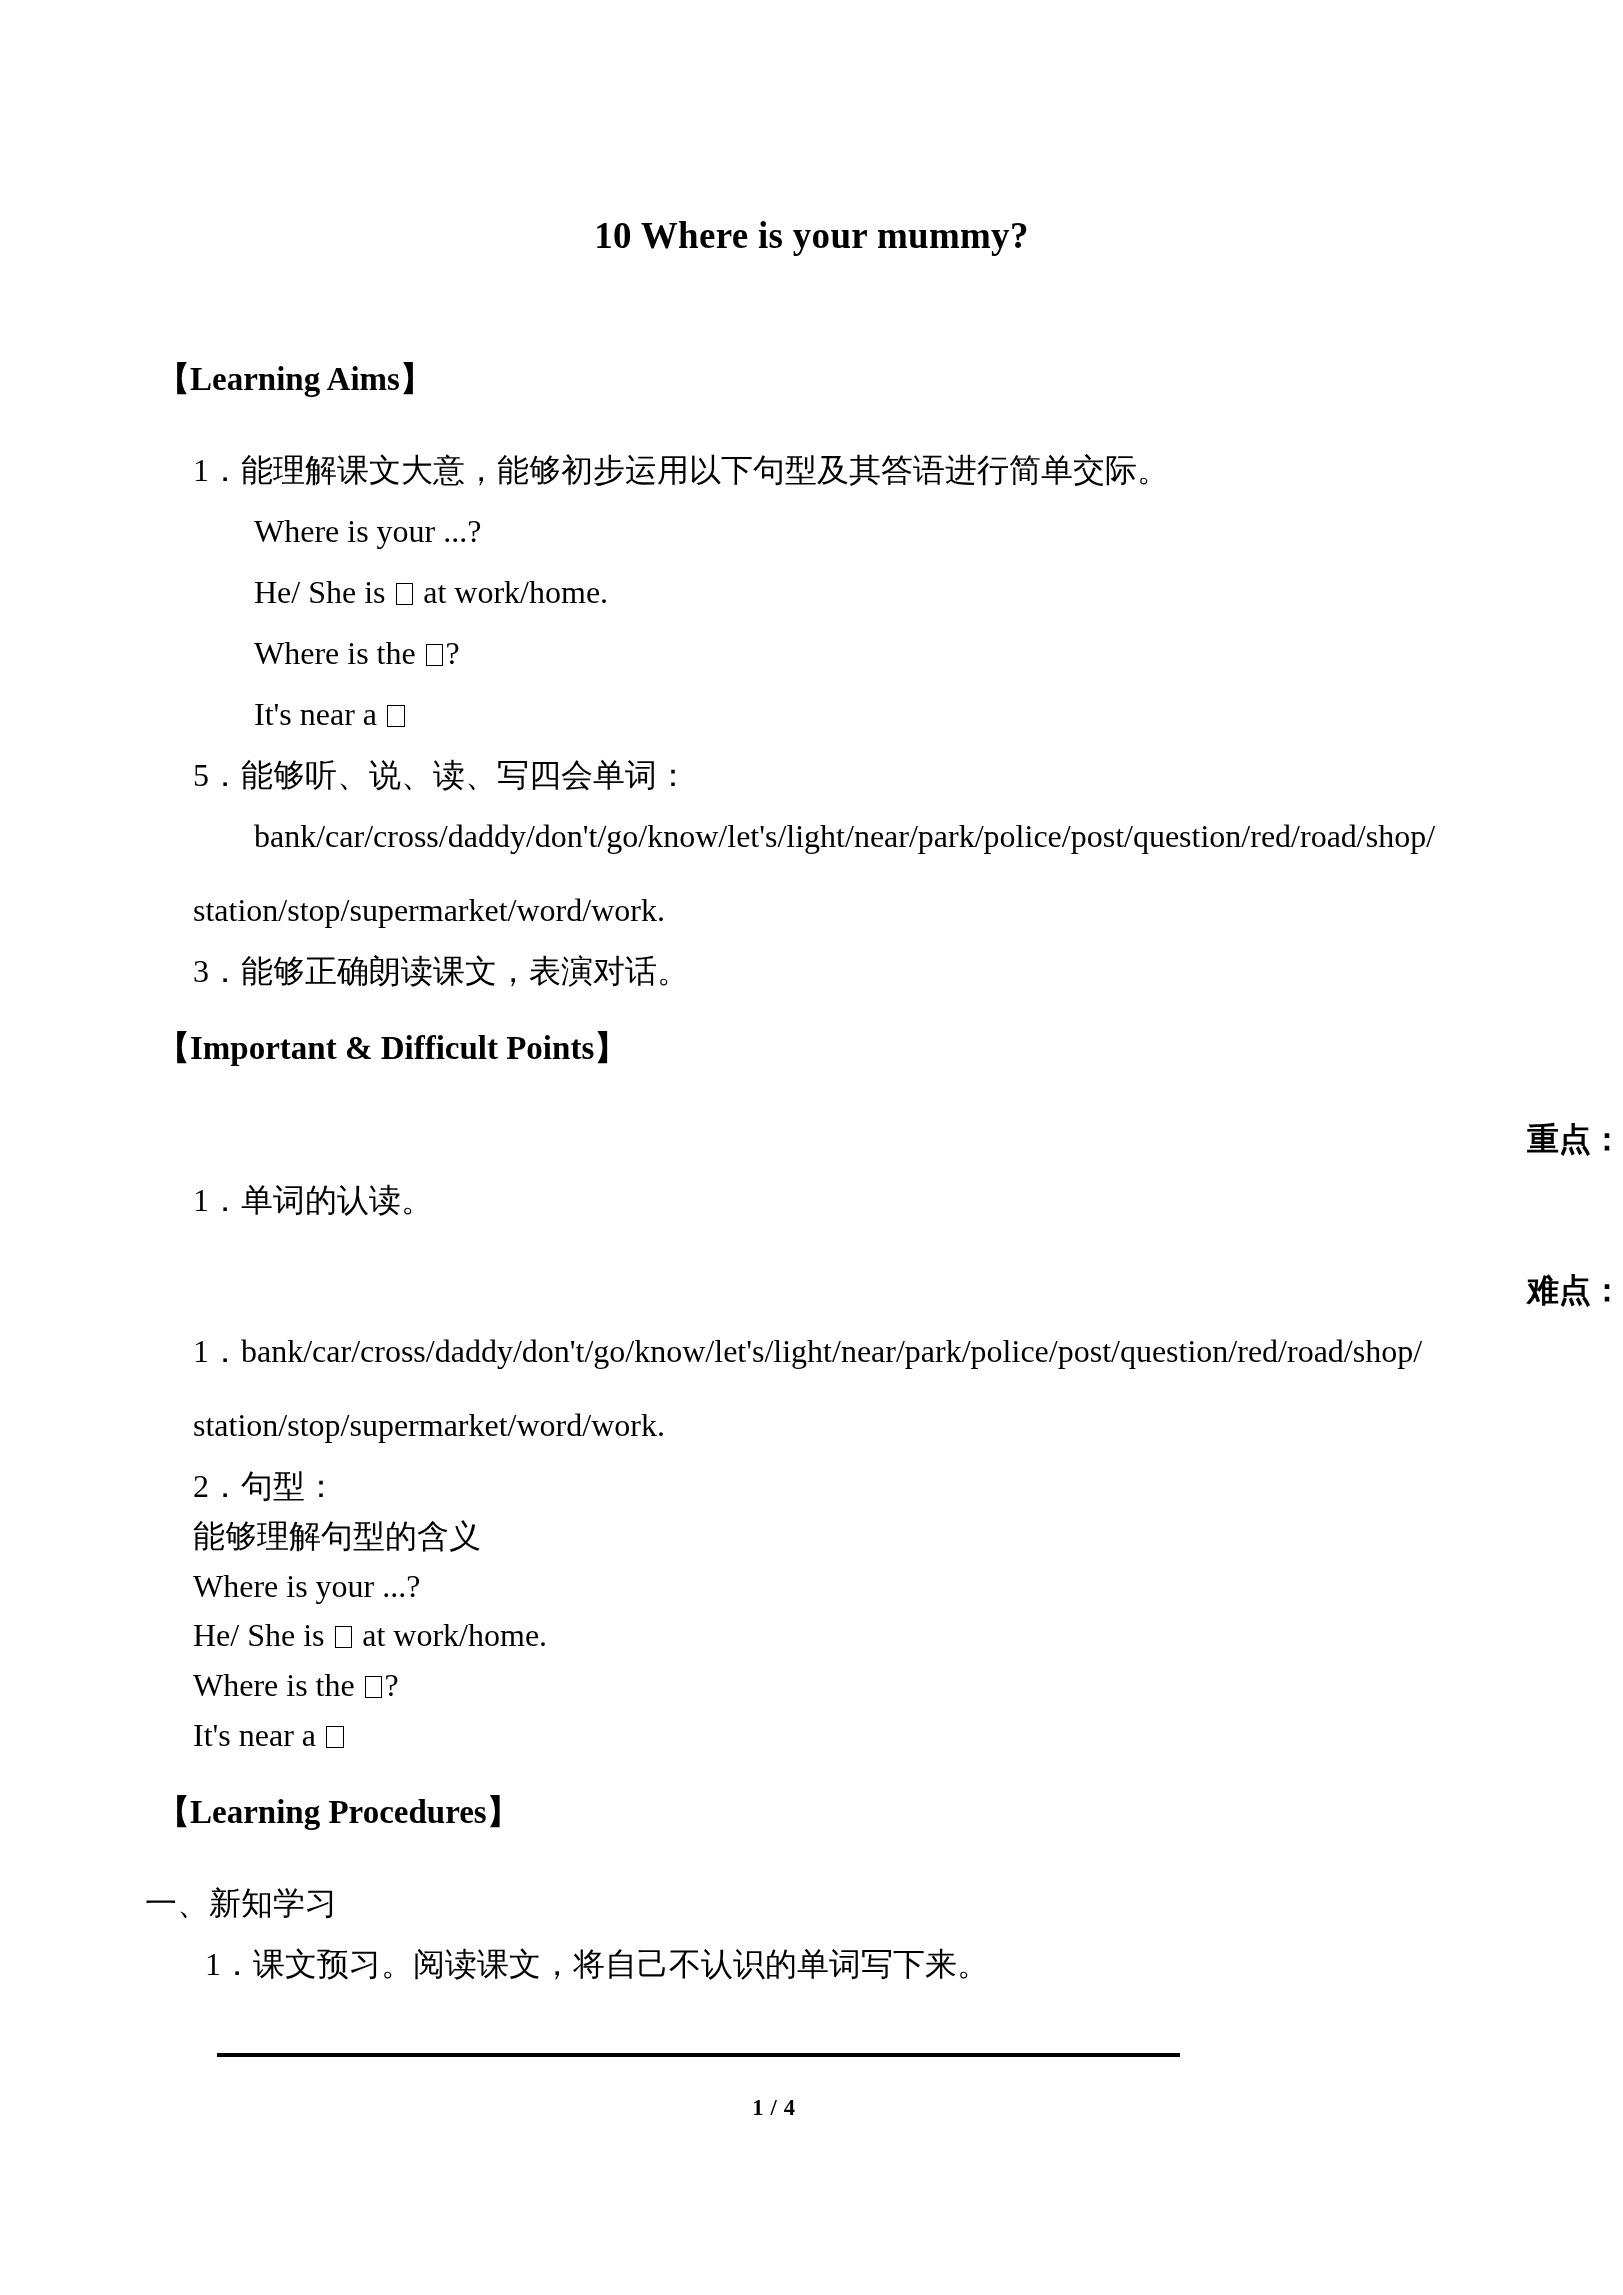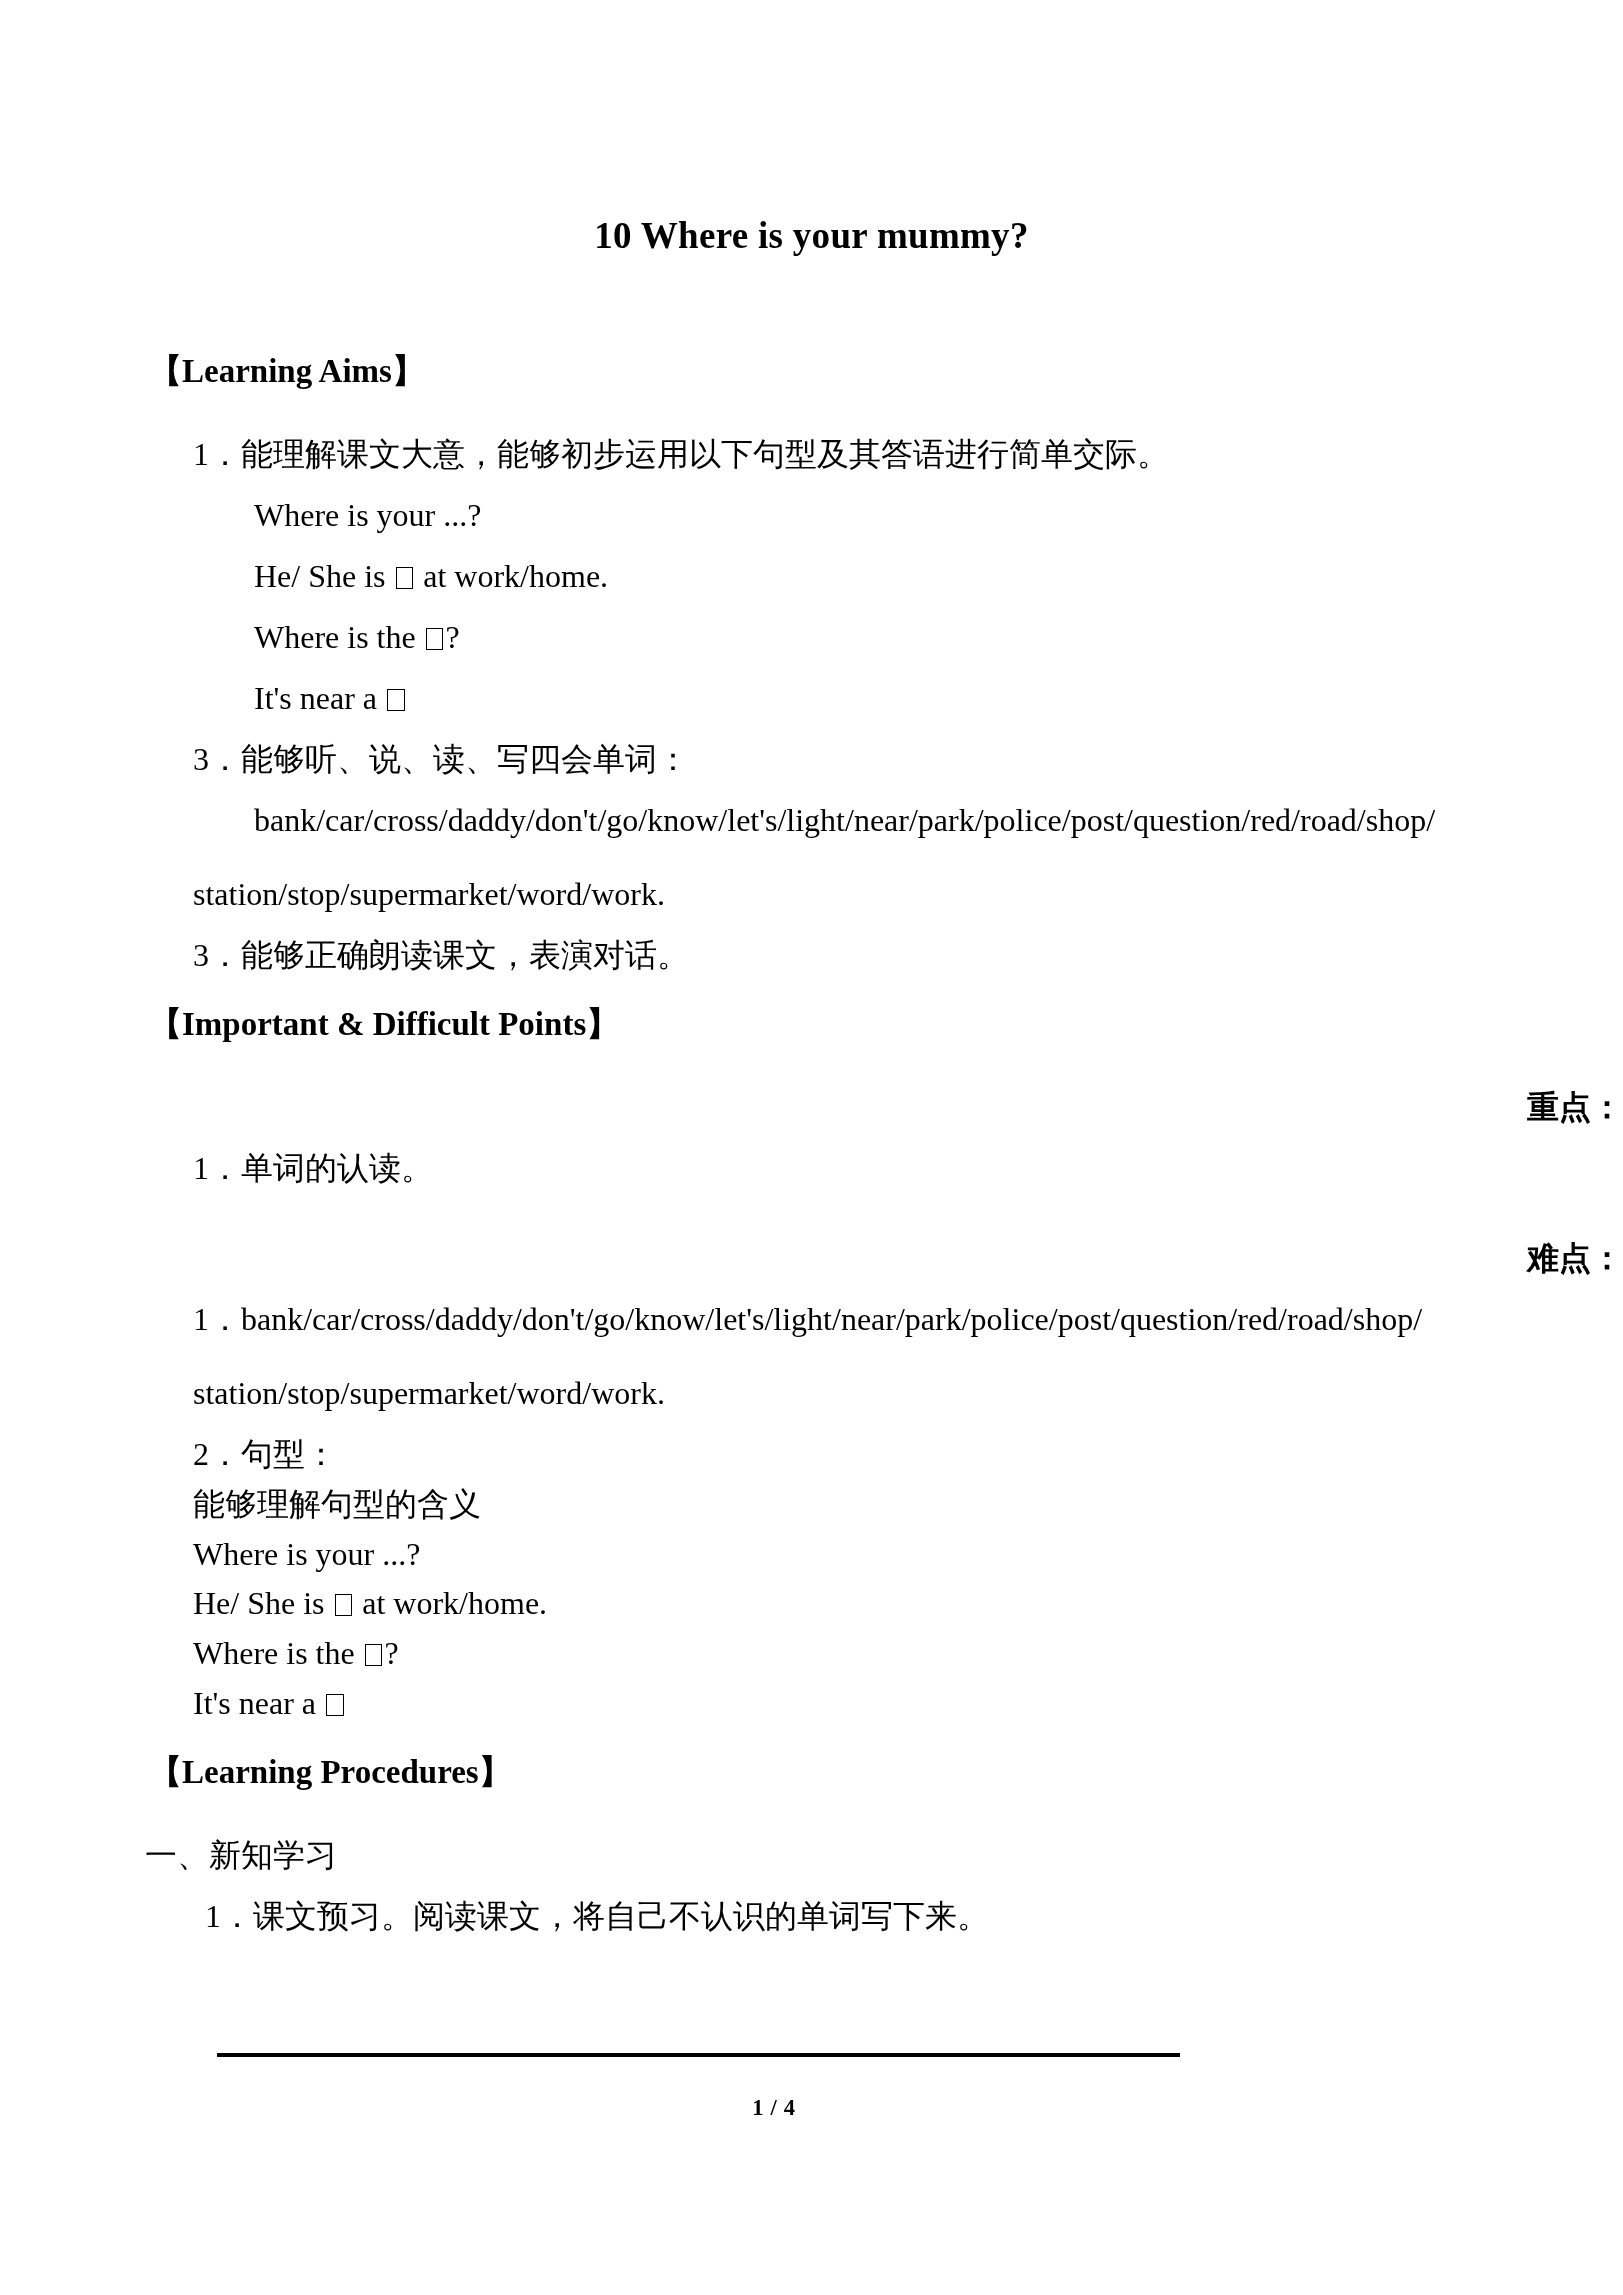--- a/index.html
+++ b/index.html
@@ -34,21 +34,21 @@
     letter-spacing: 0.3px;
     margin: 8px;
     padding-top: 208px;
     line-height: 1.1;
   }
 
   
   .section-heading {
     font-size: 33px;
     font-weight: bold;
-    margin: 4px;
+    margin: 12px;
     padding-left: 145px;
     line-height: 1.25;
   }
 
   
   .line {
     font-size: 32px;
     line-height: 1.0;
     margin: 0;
     white-space: pre-wrap;
@@ -126,21 +126,21 @@
     <div class="line indent-sub"><span>He/ She is </span><span class="tofu"></span><span> at work/home.</span></div>
     <div class="sp-m"></div>
 
     <div class="line indent-sub"><span>Where is the </span><span class="tofu"></span><span>?</span></div>
     <div class="sp-m"></div>
 
     <div class="line indent-sub"><span>It's near a </span><span class="tofu"></span></div>
 
     <div class="sp-m"></div>
 
-    <div class="line indent-num">3．能够听、说、读、写四会单词：</div>
+    <div class="line indent-num">5．能够听、说、读、写四会单词：</div>
 
     <div class="sp-m"></div>
 
     <div class="line indent-words">bank/car/cross/daddy/don't/go/know/let's/light/near/park/police/post/question/red/road/shop/</div>
 
     <div class="sp-l"></div>
 
     <div class="line indent-cont">station/stop/supermarket/word/work.</div>
 
     <div class="sp-m"></div>

